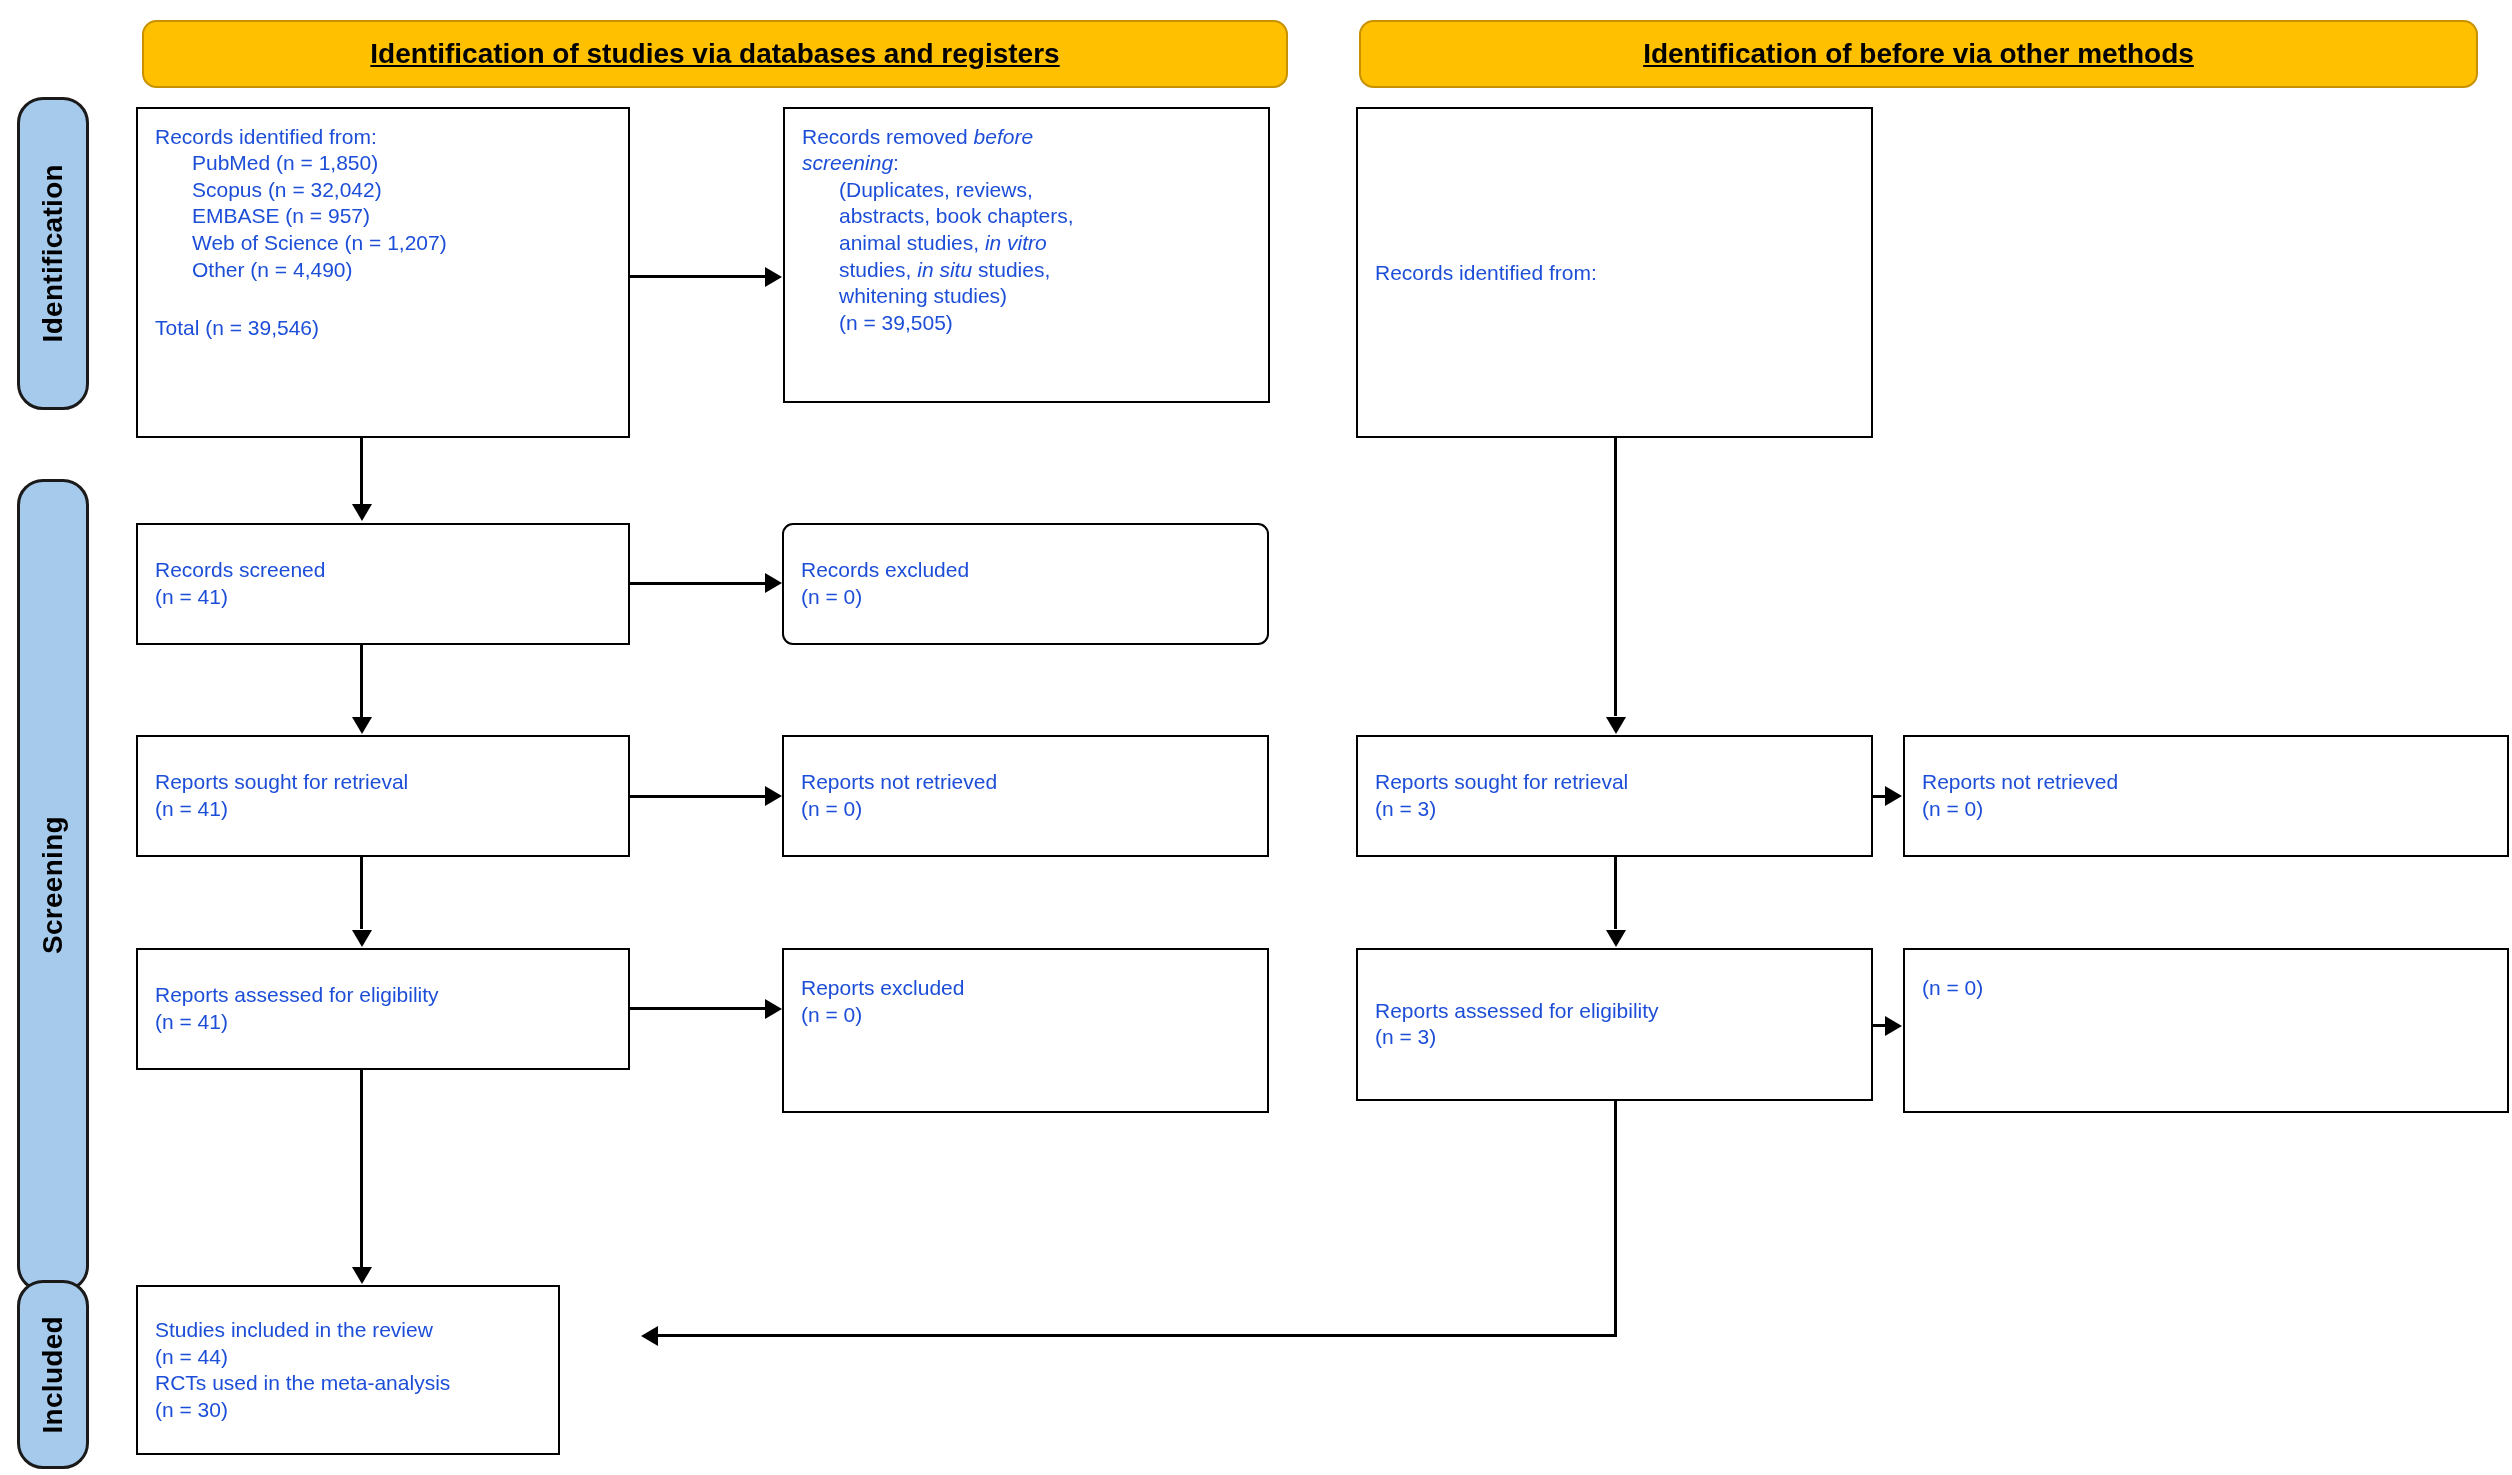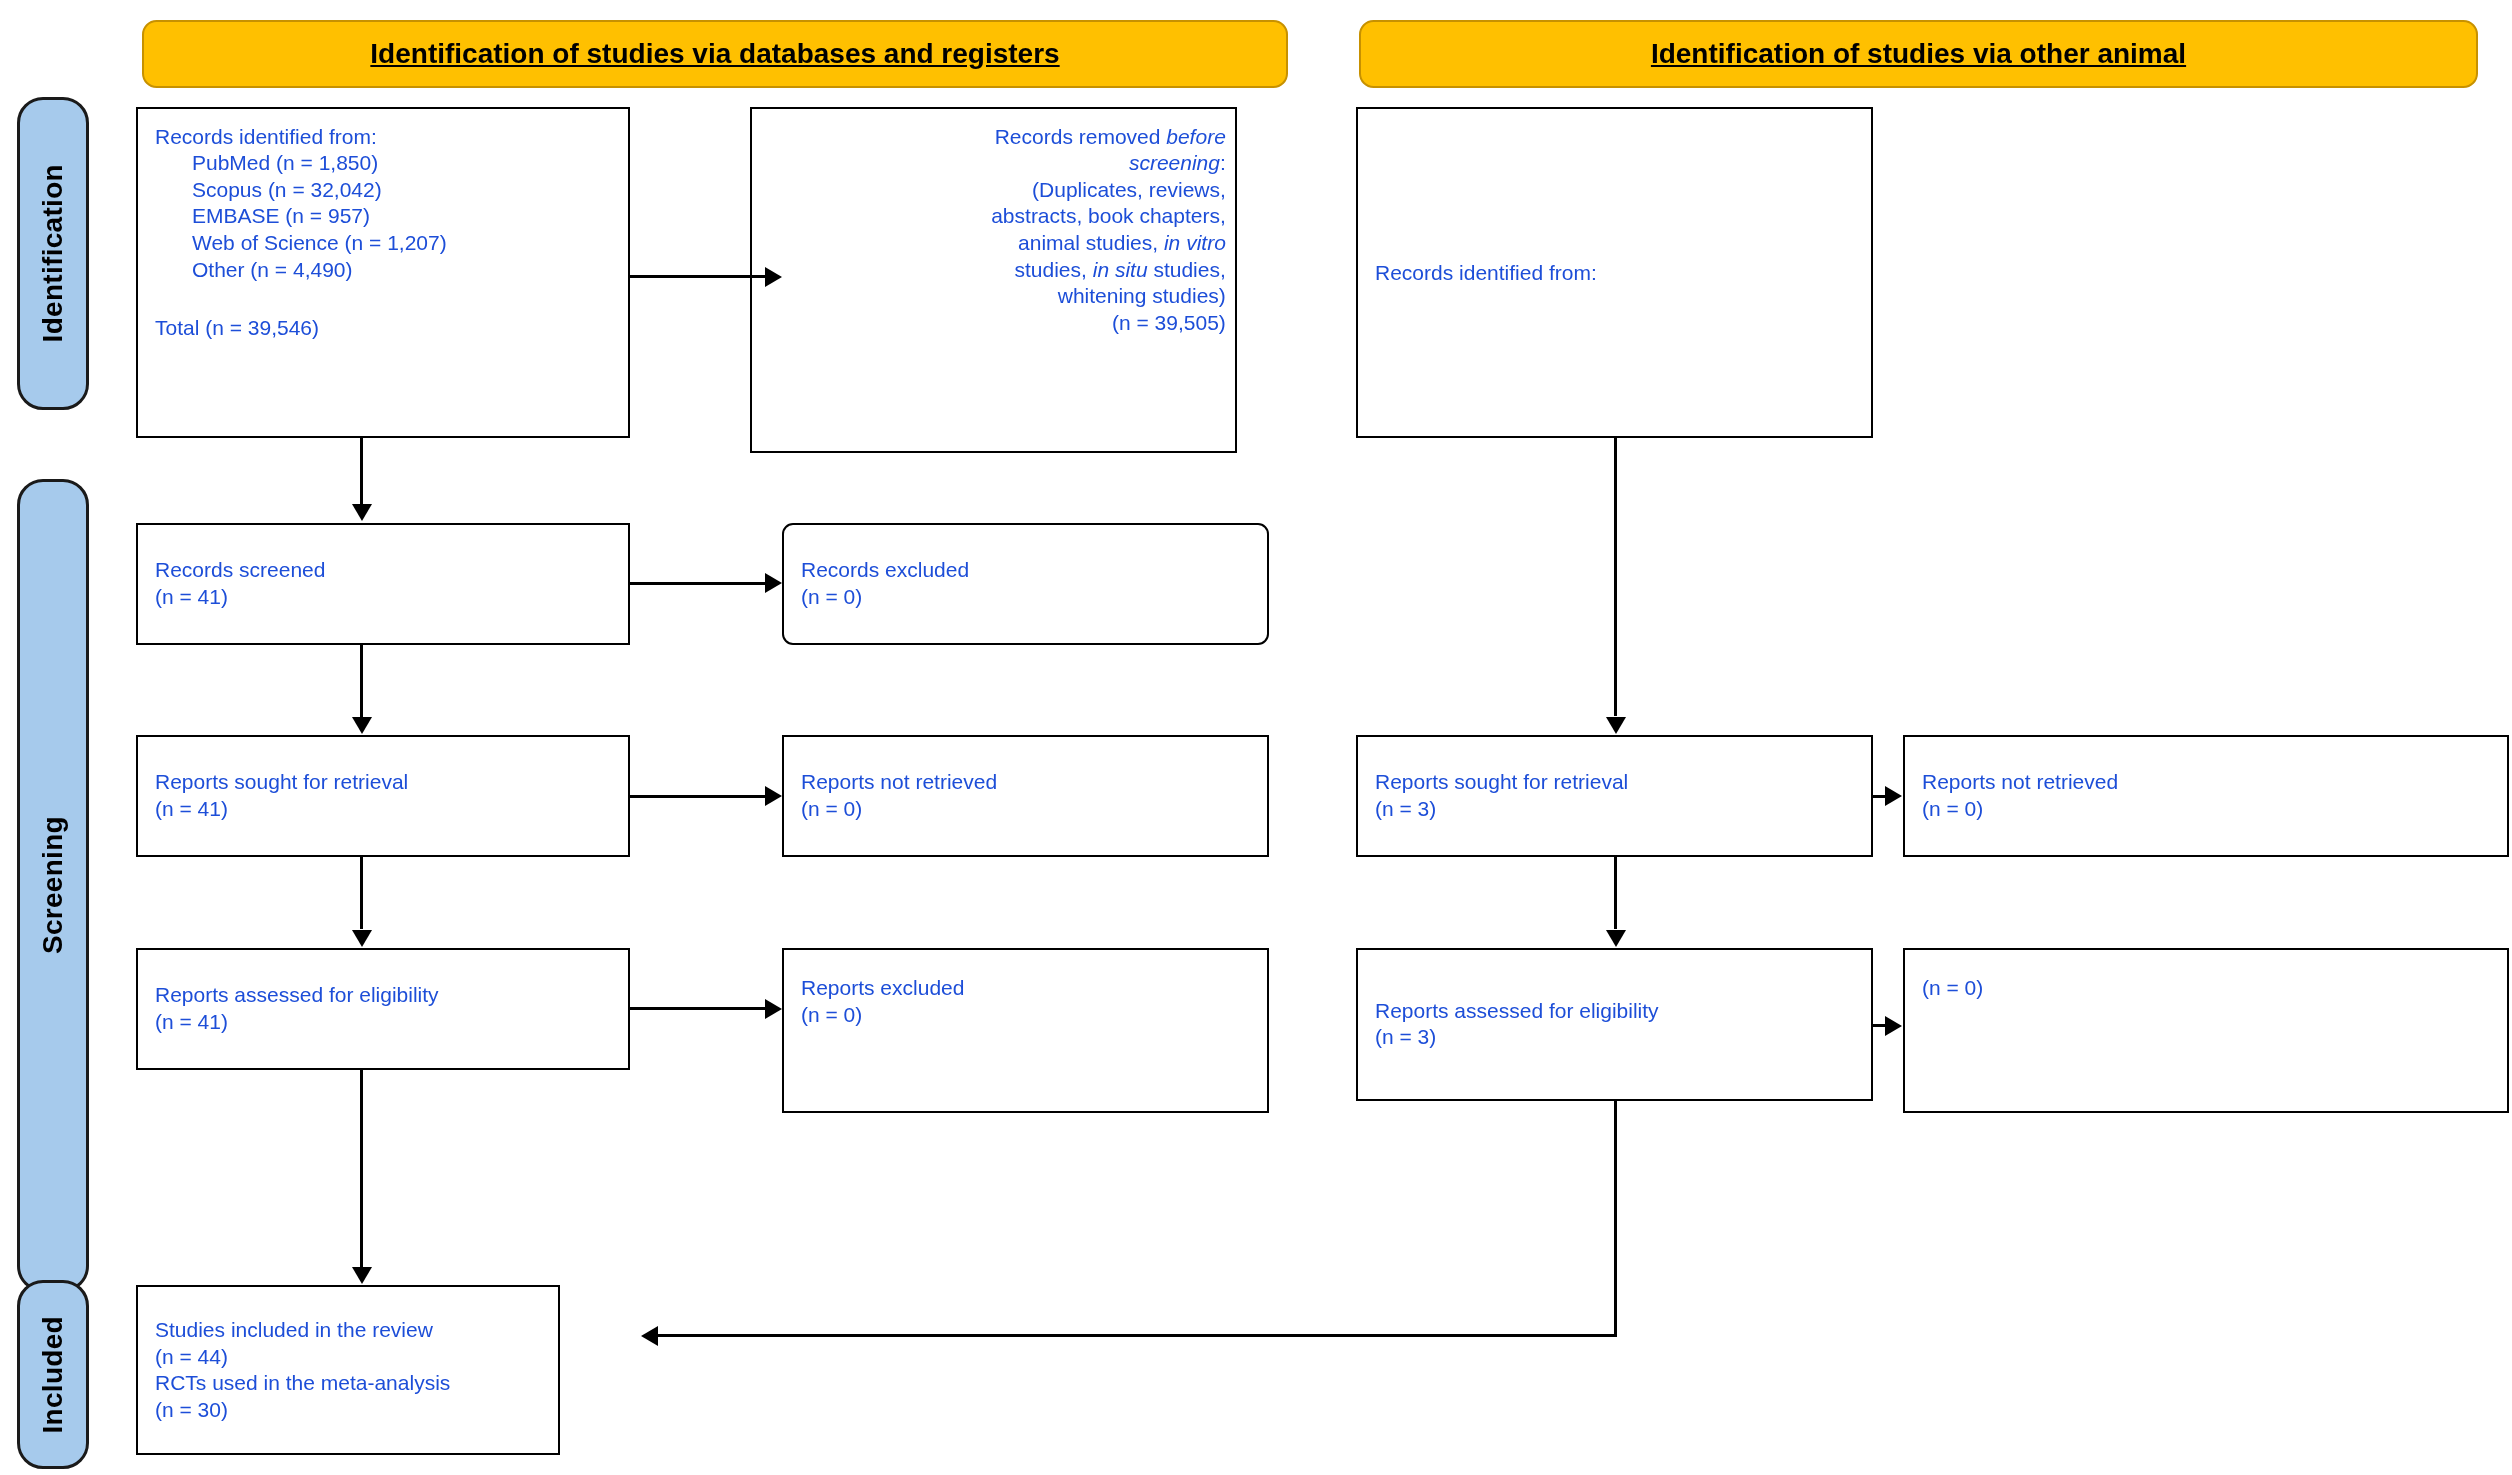--- a/index.html
+++ b/index.html
@@ -131,28 +131,28 @@
 
   <div class="phase-bar" style="left:17px; top:1280px; width:72px; height:189px;">
     <span class="phase-label">Included</span>
   </div>
 
   <div class="col-header" style="left:142px; top:20px; width:1146px; height:68px;">
     <span class="col-header-label">Identification of studies via databases and registers</span>
   </div>
 
   <div class="col-header" style="left:1359px; top:20px; width:1119px; height:68px;">
-    <span class="col-header-label">Identification of studies via other animal</span>
+    <span class="col-header-label">Identification of before via other methods</span>
   </div>
 
   <div class="pbox" style="left:136px; top:107px; width:494px; height:331px;">
     <div class="pbox-text vtop"><span>Records identified from:</span><span class="indent1">PubMed (n = 1,850)</span><span class="indent1">Scopus (n = 32,042)</span><span class="indent1">EMBASE (n = 957)</span><span class="indent1">Web of Science (n = 1,207)</span><span class="indent1">Other (n = 4,490)</span><span style="display:block;height:32px;"></span><span style="display:block;">Total (n = 39,546)</span></div>
   </div>
 
-  <div class="pbox" style="left:750px; top:107px; width:487px; height:346px;text-align:right;">
+  <div class="pbox" style="left:783px; top:107px; width:487px; height:296px;">
     <div class="pbox-text vtop"><span style="display:block;"><span>Records removed </span><span class="ital">before</span></span><span style="display:block;"><span class="ital">screening</span><span>:</span></span><span class="indent1">(Duplicates, reviews,</span><span class="indent1">abstracts, book chapters,</span><span class="indent1"><span>animal studies, </span><span class="ital">in vitro</span></span><span class="indent1"><span>studies, </span><span class="ital">in situ</span><span> studies,</span></span><span class="indent1">whitening studies)</span><span class="indent1">(n = 39,505)</span></div>
   </div>
 
   <div class="ln-h" style="left:630px; top:275px; width:135px;"></div>
   <div class="arrow-right" style="left:765px; top:267px;"></div>
 
   <div class="ln-v" style="left:360px; top:438px; height:66px;"></div>
   <div class="arrow-down" style="left:352px; top:504px;"></div>
 
   <div class="pbox" style="left:136px; top:523px; width:494px; height:122px;">

